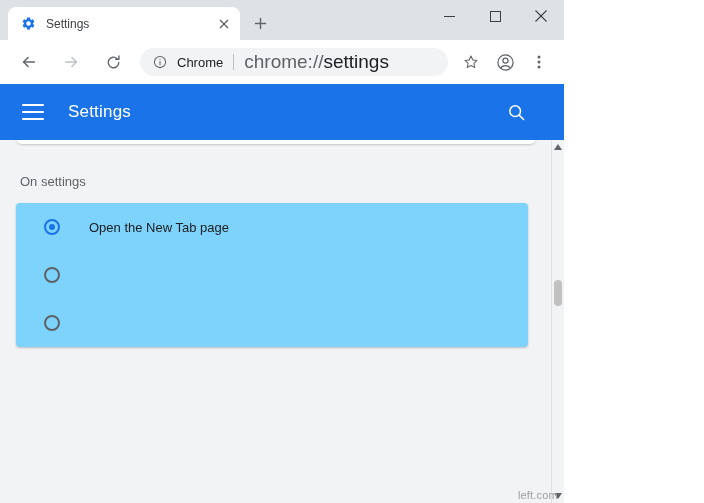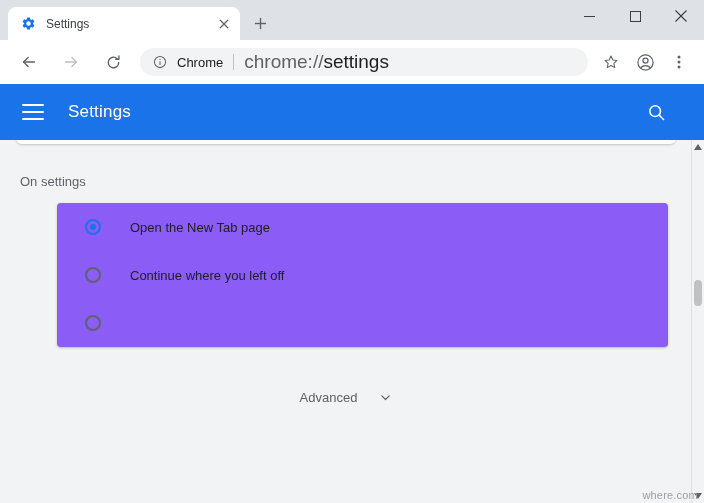--- a/index.html
+++ b/index.html
@@ -8,21 +8,21 @@
   }
   body {
     width: 704px;
     height: 503px;
     font-family: "Liberation Sans", sans-serif;
     background: #ffffff;
     overflow: hidden;
   }
   .window {
     position: relative;
-    width: 704px;
+    width: 564px;
     height: 503px;
     background: #ffffff;
     overflow: hidden;
   }
 
   
   .tabstrip {
     position: relative;
     height: 40px;
     background: #dee1e6;
@@ -238,24 +238,23 @@
     left: 20px;
     top: 34px;
     font-size: 13px;
     color: #5f6368;
   }
   .card {
     position: absolute;
     left: 16px;
     right: 24px;
     top: 63px;
-    background: #8b5cf6;
+    background: #7dd3fc;
     border-radius: 4px;
     box-shadow: 0 1px 2px rgba(60,64,67,.2), 0 1px 3px rgba(60,64,67,.1);
-    margin-left: 41px;
   }
   .radio-row {
     height: 48px;
     display: flex;
     align-items: center;
     padding: 0 28px;
     box-sizing: border-box;
   }
   .radio {
     width: 16px;
@@ -465,47 +464,38 @@
 
       <div class="section-title">On settings</div>
 
       <div class="card">
         <div class="radio-row">
           <span class="radio checked"></span>
           <span class="radio-label">Open the New Tab page</span>
         </div>
         <div class="radio-row">
           <span class="radio"></span>
-          <span class="radio-label">Continue where you left off</span>
         </div>
         <div class="radio-row">
           <span class="radio"></span>
         </div>
       </div>
 
-      <div class="advanced">
-        <span>Advanced</span>
-        <span class="chev">
-          <svg width="13" height="13" viewBox="0 0 16 16" fill="none" stroke="#5f6368" stroke-width="1.5" stroke-linecap="round" stroke-linejoin="round">
-            <polyline points="3.5,6 8,10.5 12.5,6"></polyline>
-          </svg>
-        </span>
-      </div>
     </div>
 
     <div class="scrollbar">
       <div class="sb-arrow up">
         <svg width="8" height="6" viewBox="0 0 8 6" fill="#5f6368">
             <polygon points="4,0 8,6 0,6"></polygon>
           </svg>
       </div>
       <div class="sb-thumb" style="top:140px;height:26px;"></div>
       <div class="sb-arrow down">
         <svg width="8" height="6" viewBox="0 0 8 6" fill="#5f6368">
             <polygon points="0,0 8,0 4,6"></polygon>
           </svg>
       </div>
     </div>
 
-    <div class="watermark">where.com</div>
+    <div class="watermark">left.com</div>
   </div>
 
 </div>
 
 </body></html>

